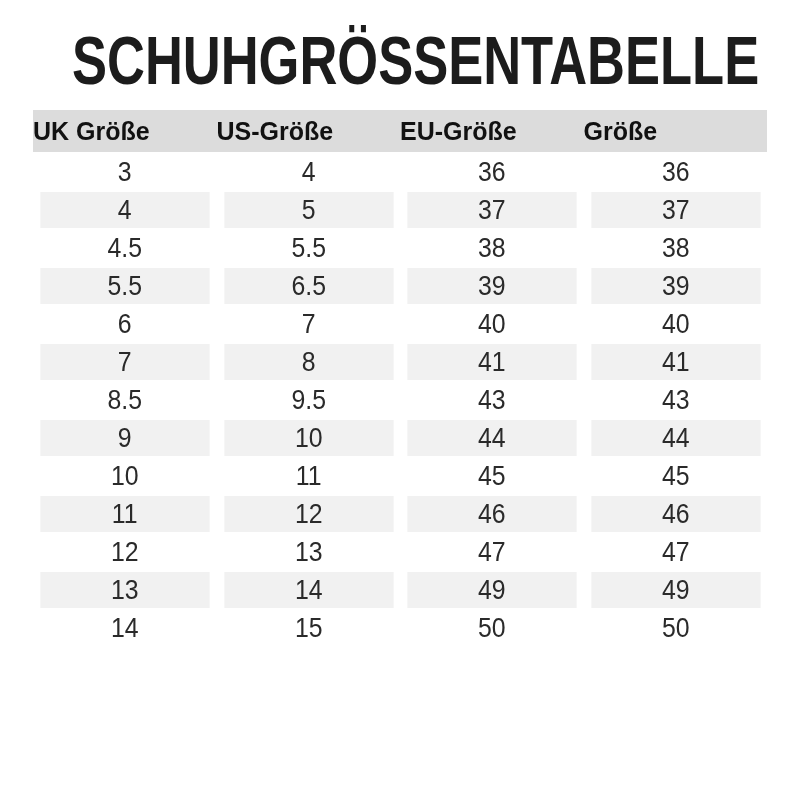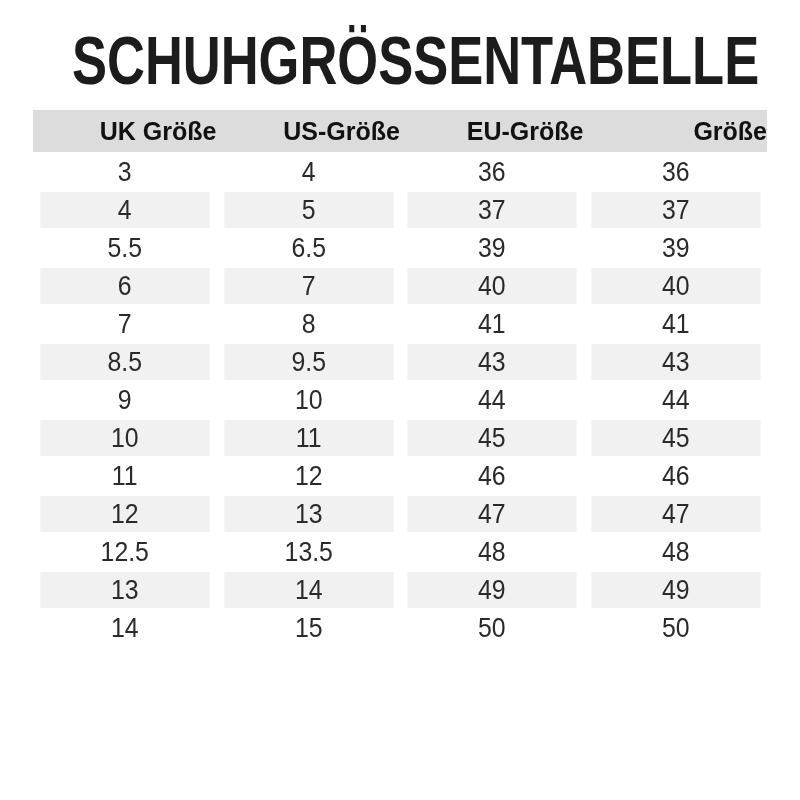--- a/index.html
+++ b/index.html
@@ -32,21 +32,21 @@
     border-collapse: separate;
     border-spacing: 0 2px;
     table-layout: fixed;
   }
   table.size-table th {
     height: 42px;
     background: #dcdcdc;
     font-size: 25px;
     font-weight: 700;
     color: #111111;
-    text-align: right;
+    text-align: left;
     vertical-align: middle;
   }
   table.size-table td {
     height: 36px;
     font-size: 27px;
     font-weight: 400;
     color: #2a2a2a;
     text-align: center;
     vertical-align: middle;
     transform: scaleX(0.92);
@@ -78,20 +78,26 @@
           <td>3</td>
           <td>4</td>
           <td>36</td>
           <td>36</td>
         </tr>
         <tr>
           <td>4</td>
           <td>5</td>
           <td>37</td>
           <td>37</td>
+        </tr>
+        <tr>
+          <td>4.5</td>
+          <td>5.5</td>
+          <td>38</td>
+          <td>38</td>
         </tr>
         <tr>
           <td>5.5</td>
           <td>6.5</td>
           <td>39</td>
           <td>39</td>
         </tr>
         <tr>
           <td>6</td>
           <td>7</td>
@@ -128,26 +134,20 @@
           <td>46</td>
           <td>46</td>
         </tr>
         <tr>
           <td>12</td>
           <td>13</td>
           <td>47</td>
           <td>47</td>
         </tr>
         <tr>
-          <td>12.5</td>
-          <td>13.5</td>
-          <td>48</td>
-          <td>48</td>
-        </tr>
-        <tr>
           <td>13</td>
           <td>14</td>
           <td>49</td>
           <td>49</td>
         </tr>
         <tr>
           <td>14</td>
           <td>15</td>
           <td>50</td>
           <td>50</td>

